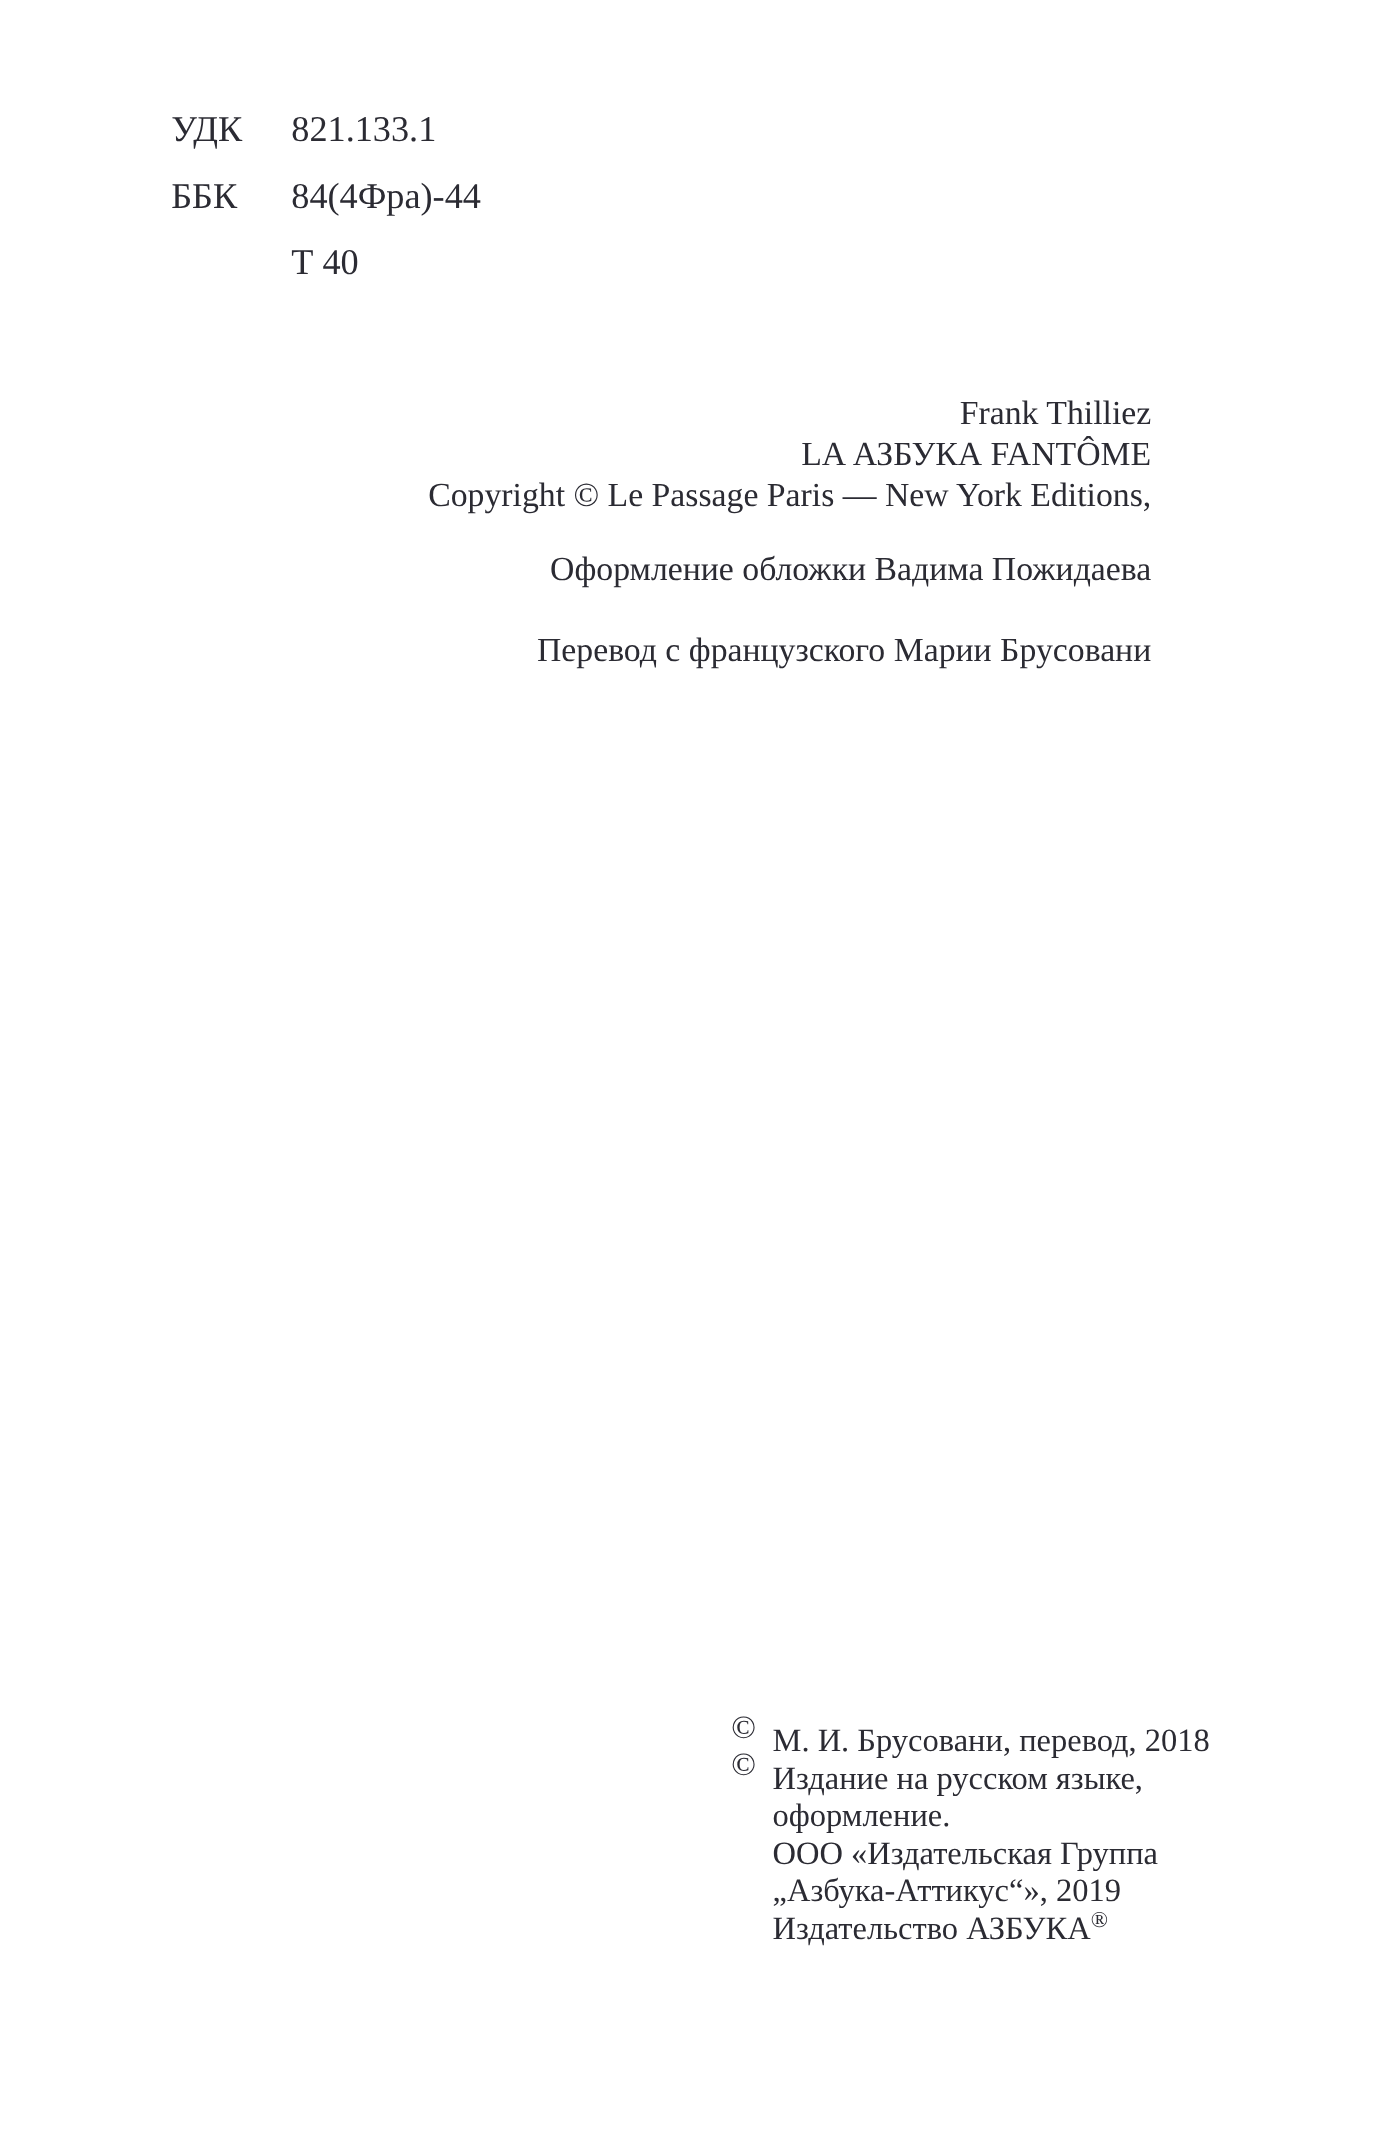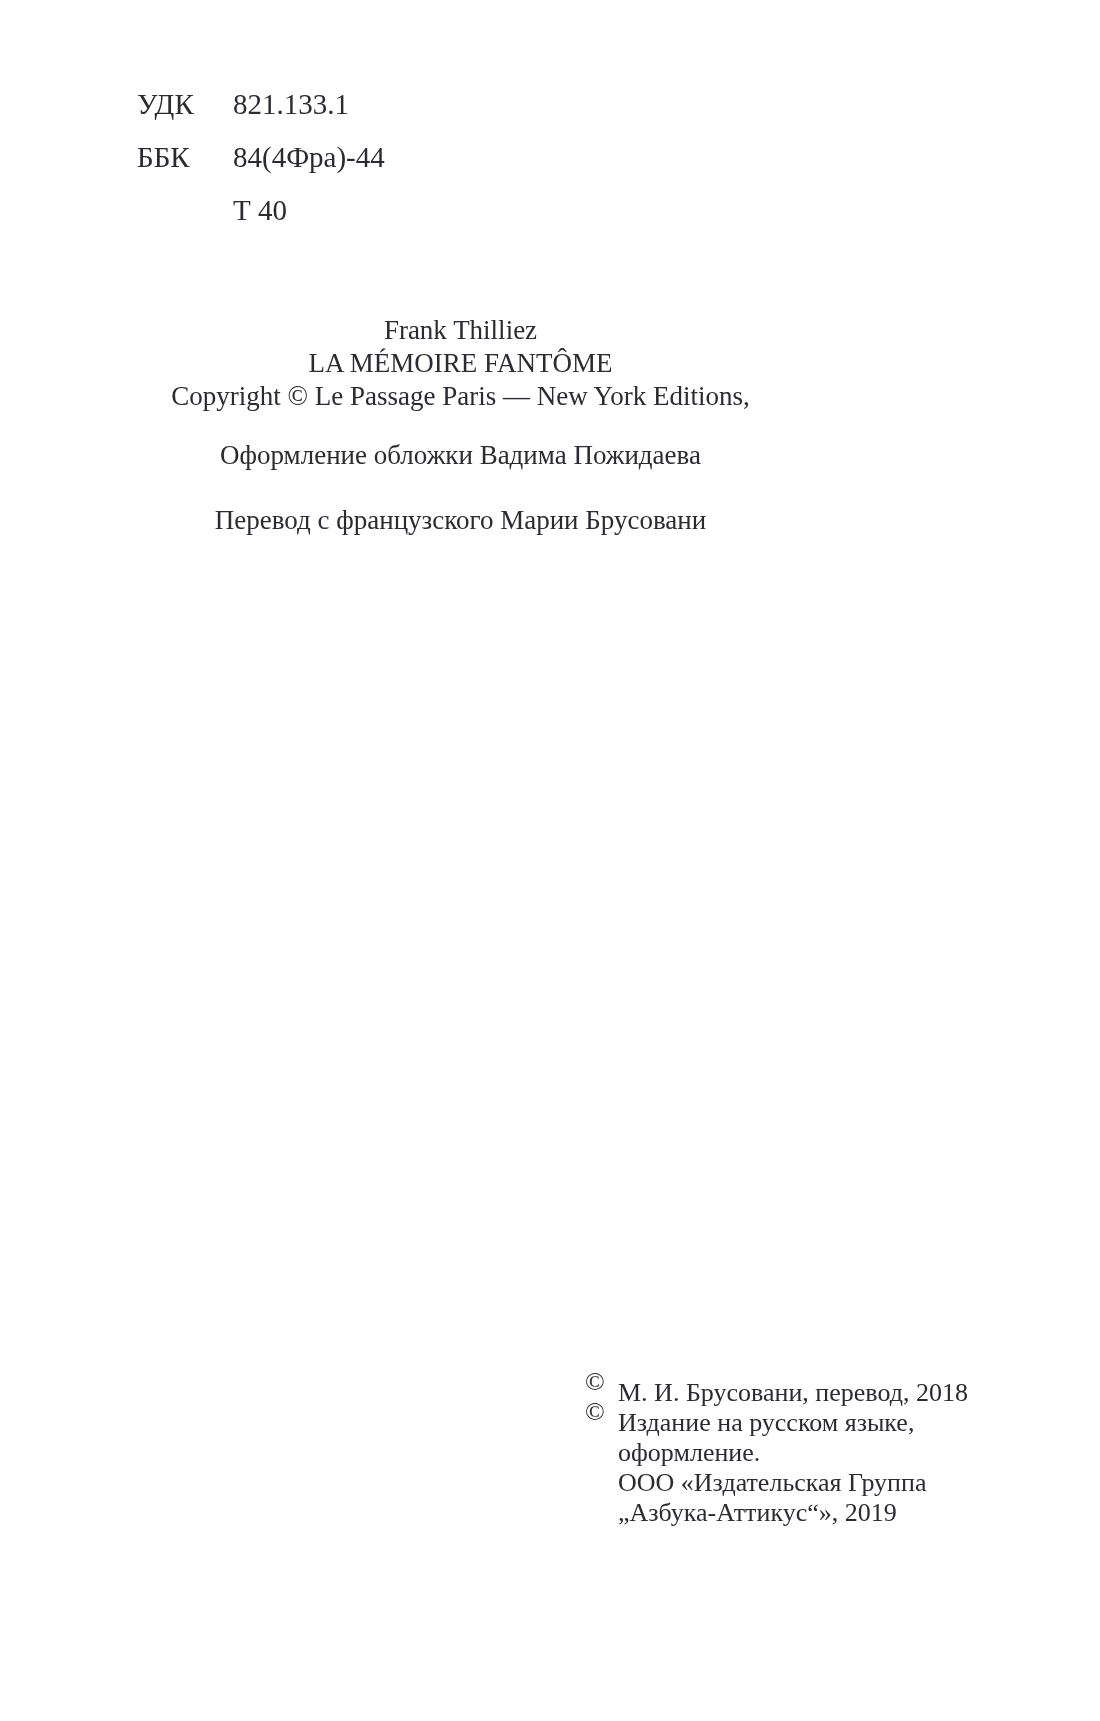--- a/index.html
+++ b/index.html
@@ -26,21 +26,21 @@
     gap: 16px;
   }
   .block-top .cell { white-space: nowrap; }
 
   
   .block-center {
     position: absolute;
     left: 0;
     top: 314px;
     width: 921px;
-    text-align: center;
+    text-align: right;
     font-size: 27px;
     line-height: 33px;
   }
   .block-center .line { white-space: nowrap; }
   .translation-line { margin-top: 32px; }
   .cover-line { margin-top: 26px; }
 
   
   .credits {
     position: absolute;
@@ -78,21 +78,21 @@
     <div class="cell">УДК</div>
     <div class="cell">821.133.1</div>
     <div class="cell">ББК</div>
     <div class="cell">84(4Фра)-44</div>
     <div class="cell"></div>
     <div class="cell">Т 40</div>
   </div>
 
   <div class="block-center">
     <div class="line">Frank Thilliez</div>
-    <div class="line">LA MÉMOIRE FANTÔME</div>
+    <div class="line">LA АЗБУКА FANTÔME</div>
     <div class="line">Copyright © Le Passage Paris — New York Editions,</div>
     <div class="line cover-line">Оформление обложки Вадима Пожидаева</div>
     <div class="line translation-line">Перевод с французского Марии Брусовани</div>
   </div>
 
   <div class="credits">
     <div class="credit-row">
       <span class="credit-sym">©</span>
       <span class="credit-txt">М. И. Брусовани, перевод, 2018</span>
     </div>
@@ -107,17 +107,18 @@
     <div class="credit-row">
       <span class="credit-sym"></span>
       <span class="credit-txt">ООО «Издательская Группа</span>
     </div>
     <div class="credit-row">
       <span class="credit-sym"></span>
       <span class="credit-txt">„Азбука-Аттикус“», 2019</span>
     </div>
     <div class="credit-row">
       <span class="credit-sym"></span>
+      <span class="credit-txt"><span>Издательство АЗБУКА</span><sup>®</sup></span>
     </div>
   </div>
 
 
 </div>
 
 </body></html>

